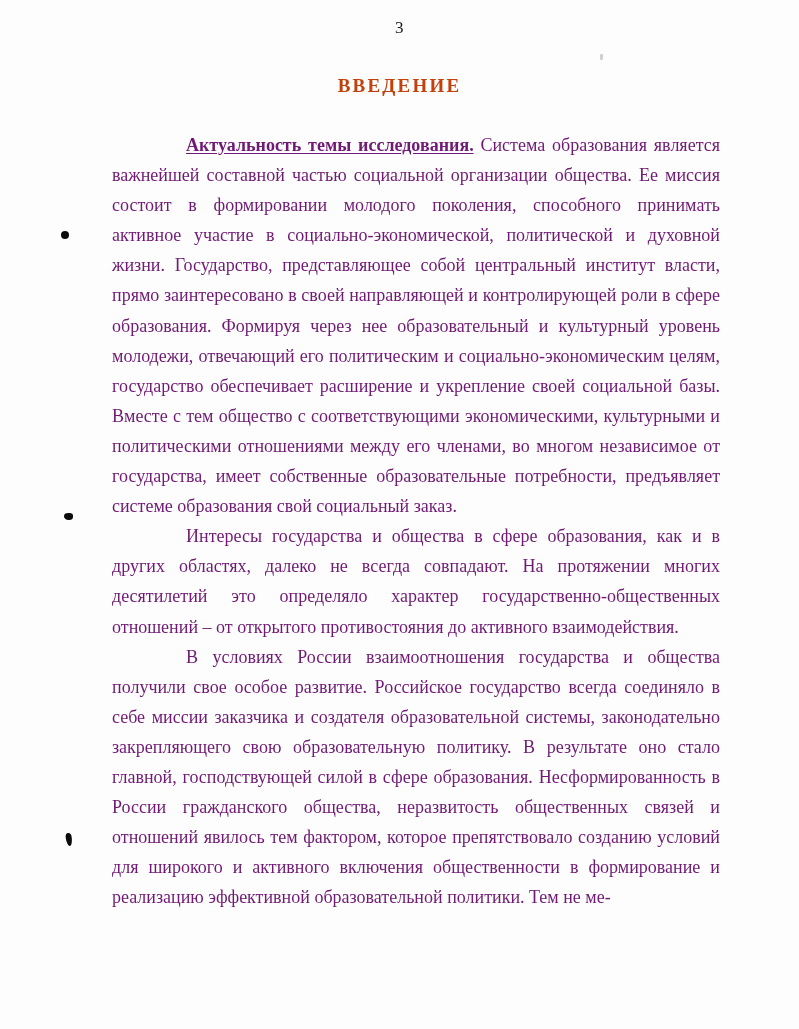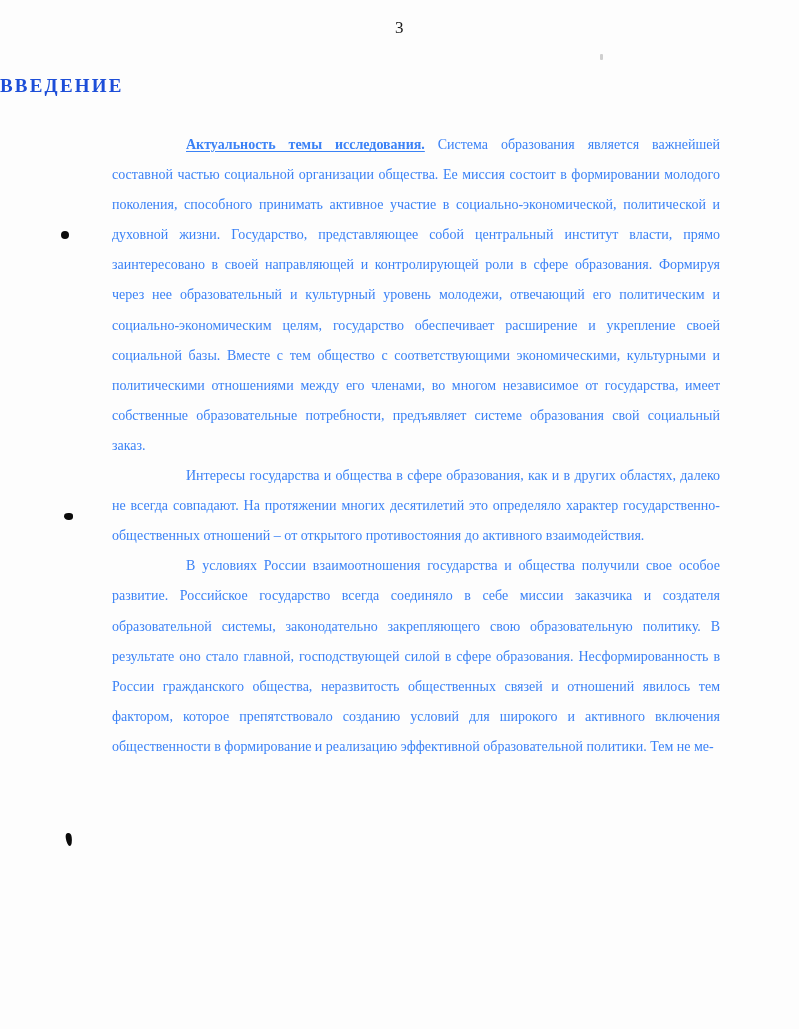--- a/index.html
+++ b/index.html
@@ -32,37 +32,38 @@
     font-family: "Liberation Serif", "DejaVu Serif", serif;
     color: #1a1a1a;
     letter-spacing: 0.5px;
   }
   
   .heading {
     position: absolute;
     top: 75px;
     left: 0;
     width: 799px;
+    text-align: center;
     font-size: 19px;
     font-weight: bold;
     letter-spacing: 2.2px;
-    color: #1d4ed8;
+    color: #c2410c;
     font-family: "Liberation Serif", "DejaVu Serif", serif;
   }
   
   .body-text {
     position: absolute;
     top: 130px;
     left: 112px;
     width: 608px;
-    font-size: 14px;
+    font-size: 18px;
     line-height: 30.1px;
     text-align: justify;
     text-justify: inter-word;
-    color: #3b82f6;
+    color: #701a75;
     -webkit-hyphens: none;
     hyphens: none;
   }
   .body-text p {
     margin: 0;
     text-indent: 74px;
     text-align: justify;
   }
   .lead-in {
     font-weight: bold;

